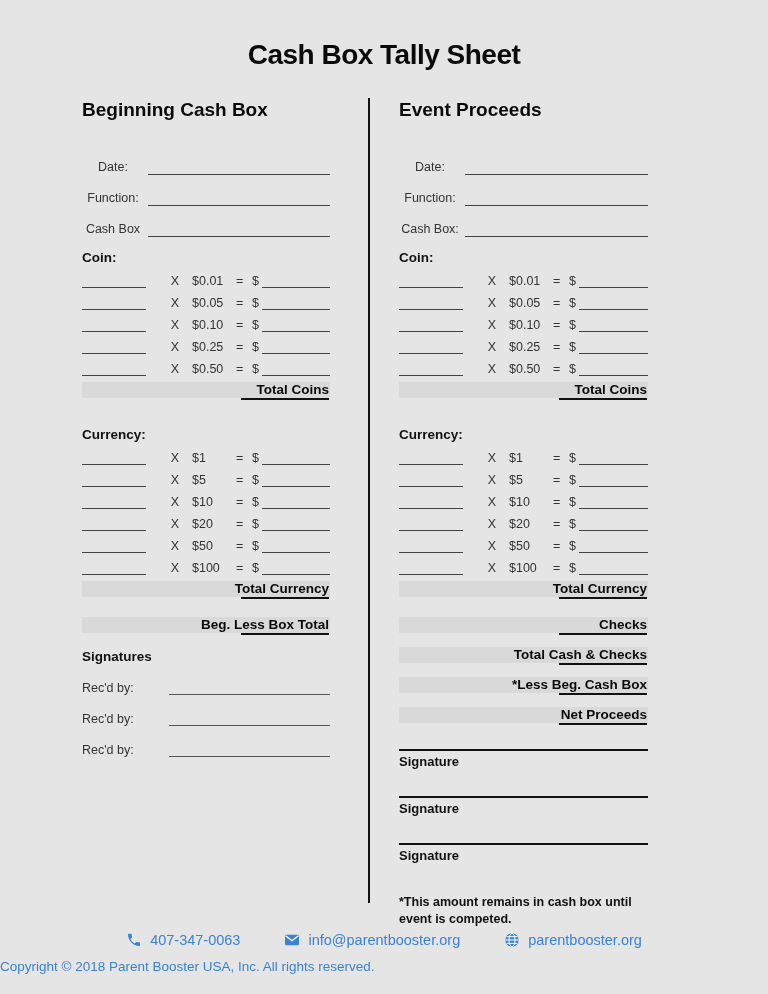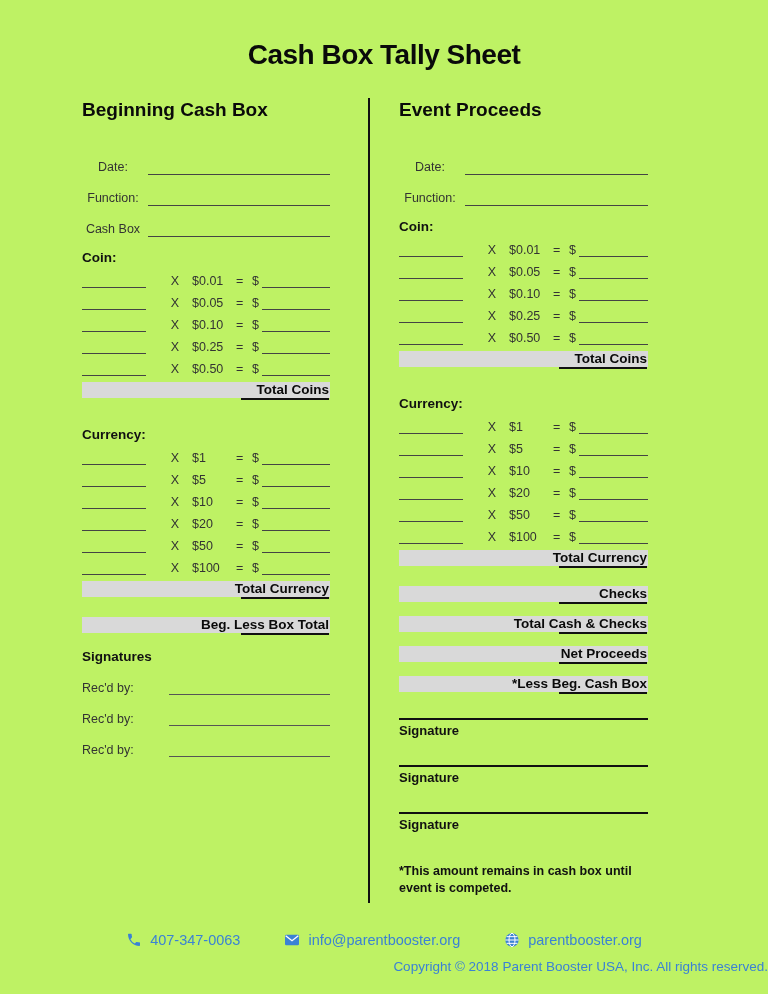--- a/index.html
+++ b/index.html
@@ -1,17 +1,17 @@
 <!DOCTYPE html>
 <html><head>
 <meta charset="utf-8">
 <style>
   html,body { margin:0; padding:0; background:#fff; }
   .page {
-    position:relative; width:768px; height:994px; background:#bef264;
+    position:relative; width:768px; height:994px; background:#e5e5e5;
     font-family:"Liberation Sans", sans-serif; color:#222; overflow:hidden;
     margin:0 auto;
   }
   .title {
     margin:38px auto 0; text-align:center; font-size:28px; font-weight:700;
     letter-spacing:-0.5px; color:#0a0a0a; line-height:34px;
   }
   .main { display:flex; margin-top:26px; align-items:flex-start; }
   .col-left  { width:248px; margin-left:82px; }
   .divider   { width:2px; height:805px; background:#111; margin-left:38px; flex:0 0 auto; }
@@ -47,21 +47,21 @@
   .recd-row { display:flex; align-items:flex-end; height:31px;gap:30px; }
   .recd-label { font-size:12.5px; color:#333; white-space:nowrap; }
   .recd-line { flex:1; border-bottom:1.2px solid #555; margin-left:5px; }
 
   .sig-block { margin-top:26px; }
   .sig-line  { border-bottom:2px solid #111; height:0; }
   .sig-label { font-size:13px; font-weight:700; color:#111; margin-top:2px; line-height:17px; }
 
   .footnote { margin-top:30px; font-size:12.5px; font-weight:700; color:#111; line-height:17px; width:249px; }
 
-  .footer { position:absolute; left:0; right:0; bottom:20px; text-align:right; }
+  .footer { position:absolute; left:0; right:0; bottom:20px; text-align:left; }
   .contacts { display:flex; justify-content:center; gap:44px; align-items:center; margin-bottom:11px; }
   .contact { display:flex; align-items:center; gap:8px; color:#3b82d4; font-size:14.5px; text-decoration:none; cursor:pointer; }
   .c-icon { display:inline-flex; width:16px; height:16px; }
   .c-icon svg { width:16px; height:16px; }
   .copyright { color:#3b82d4; font-size:13.5px; }
 </style>
 </head>
 <body>
 
 <div class="page">
@@ -217,20 +217,24 @@
       <div class="col-heading">Event Proceeds</div>
 
       <div class="field-row">
         <span class="field-label">Date:</span>
         <span class="f-line"></span>
       </div>
       <div class="field-row">
         <span class="field-label">Function:</span>
         <span class="f-line"></span>
       </div>
+      <div class="field-row">
+        <span class="field-label">Cash Box:</span>
+        <span class="f-line"></span>
+      </div>
 
       <div class="sub-heading">Coin:</div>
 
       <div class="tally-row">
         <span class="count-line"></span>
         <span class="sym x">X</span>
         <span class="denom">$0.01</span>
         <span class="sym eq">=</span>
         <span class="dollar">$</span>
         <span class="amount-line"></span>
@@ -331,25 +335,25 @@
 
       <div class="total-bar gap">
         <span class="bar-label">Checks</span>
         <span class="bar-line"></span>
       </div>
       <div class="total-bar gap-s">
         <span class="bar-label">Total Cash &amp; Checks</span>
         <span class="bar-line"></span>
       </div>
       <div class="total-bar gap-s">
+        <span class="bar-label">*Less Beg. Cash Box</span>
+        <span class="bar-line"></span>
+      </div>
+      <div class="total-bar gap-s">
         <span class="bar-label">Net Proceeds</span>
-        <span class="bar-line"></span>
-      </div>
-      <div class="total-bar gap-s">
-        <span class="bar-label">*Less Beg. Cash Box</span>
         <span class="bar-line"></span>
       </div>
 
       <div class="sig-block">
         <div class="sig-line"></div>
         <div class="sig-label">Signature</div>
       </div>
       <div class="sig-block">
         <div class="sig-line"></div>
         <div class="sig-label">Signature</div>

